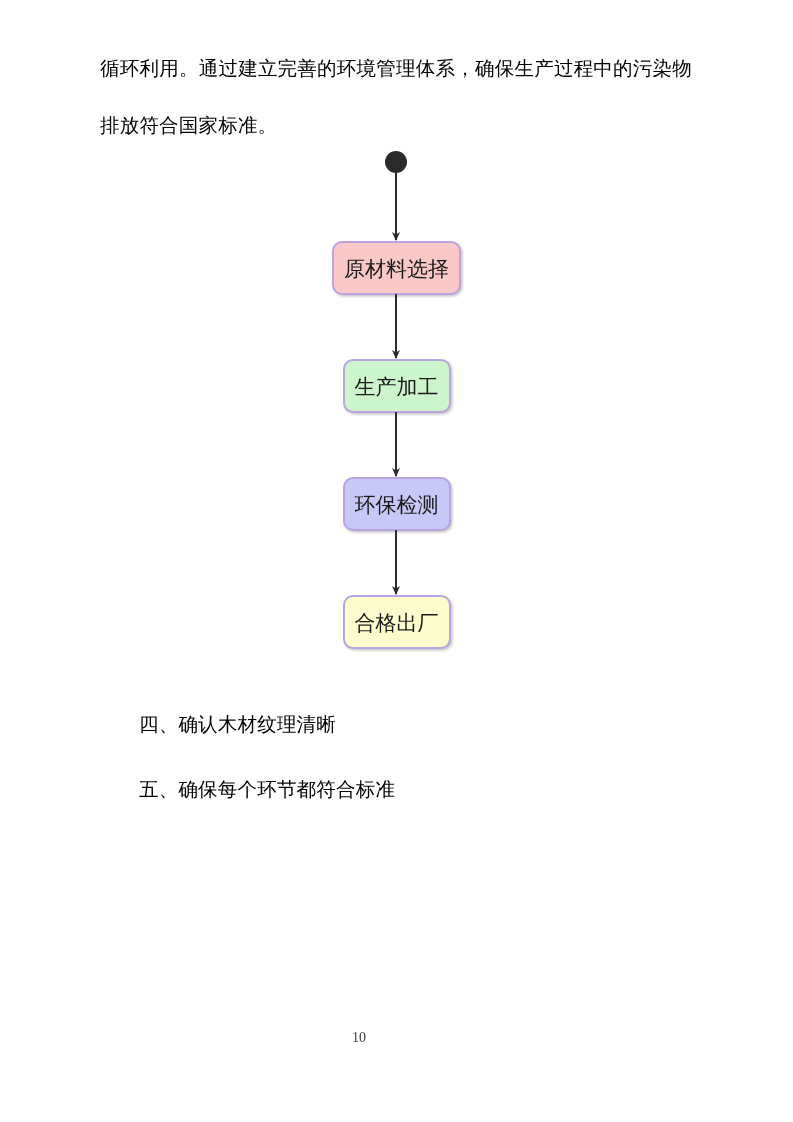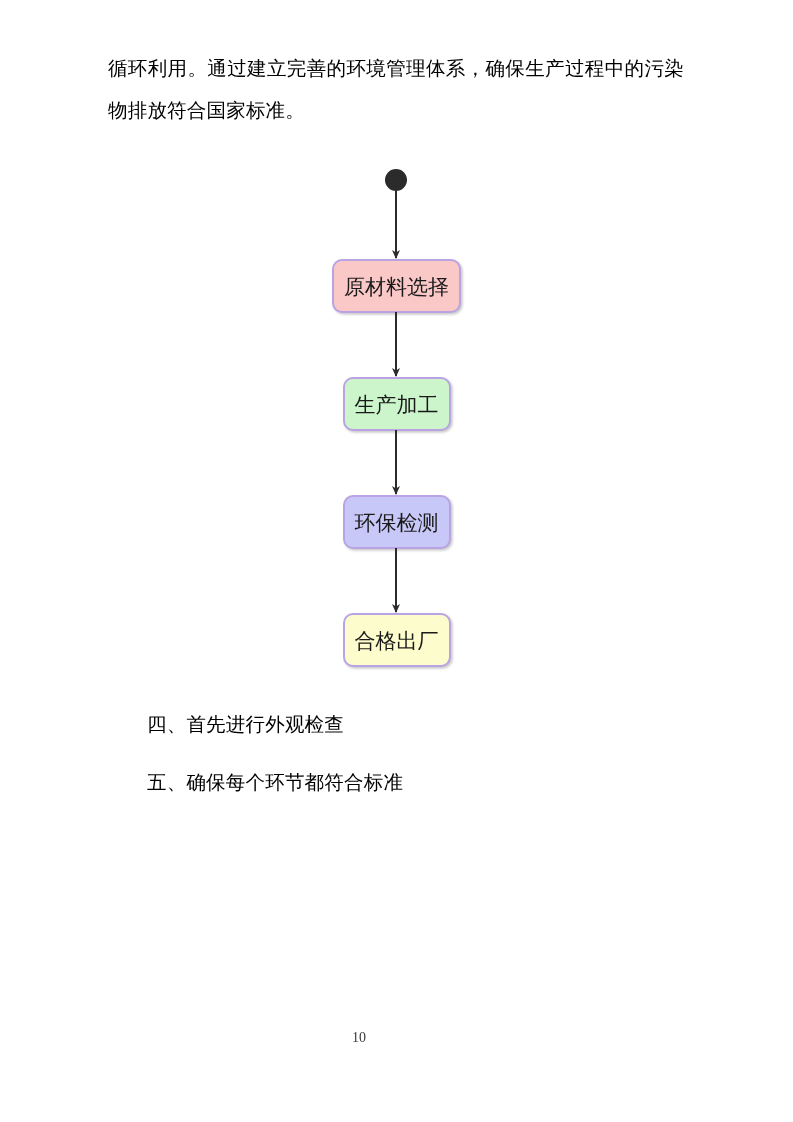--- a/index.html
+++ b/index.html
@@ -25,34 +25,34 @@
 
   
   .content {
     position: absolute;
     left: 92px;
     top: 32px;
     width: 608px;
   }
 
   p.para {
-    margin: 16px;
+    margin: 8px;
     font-size: 19.5px;
-    line-height: 42px;
+    line-height: 57px;
     text-align: justify;
     text-justify: inter-ideograph;
     letter-spacing: 0.2px;
   }
   p.para.indent { text-indent: 2em; }
 
   
   .flow {
     position: absolute;
     left: 0;
-    top: 150px;
+    top: 132px;
     width: 656px;
     height: 530px;
   }
   .flow svg { display: block; }
 
   .node-label {
     font-family: "DejaVu Sans", "Liberation Sans", sans-serif;
     font-size: 21px;
     fill: #1a1a1a;
     text-anchor: middle;
@@ -125,21 +125,21 @@
       <line x1="396" y1="398" x2="396" y2="462" stroke="#2b2b2b" stroke-width="2" marker-end="url(#arrowhead)"></line>
 
       <g>
         <rect x="344" y="464" width="106" height="52" rx="9" ry="9" fill="#fcfccc" stroke="#b9a3e3" stroke-width="2" filter="url(#nodeShadow)"></rect>
         <text class="node-label" x="396.5" y="491.5">合格出厂</text>
       </g>
     </svg>
   </div>
 
   <div class="content-lower">
-    <p class="para indent">四、首先进行外观检查</p>
+    <p class="para indent">四、确认木材纹理清晰</p>
     <p class="para indent">五、确保每个环节都符合标准</p>
   </div>
 
   <div class="footer">
     <span>10</span>
   </div>
 
 </div>
 
 </body></html>

